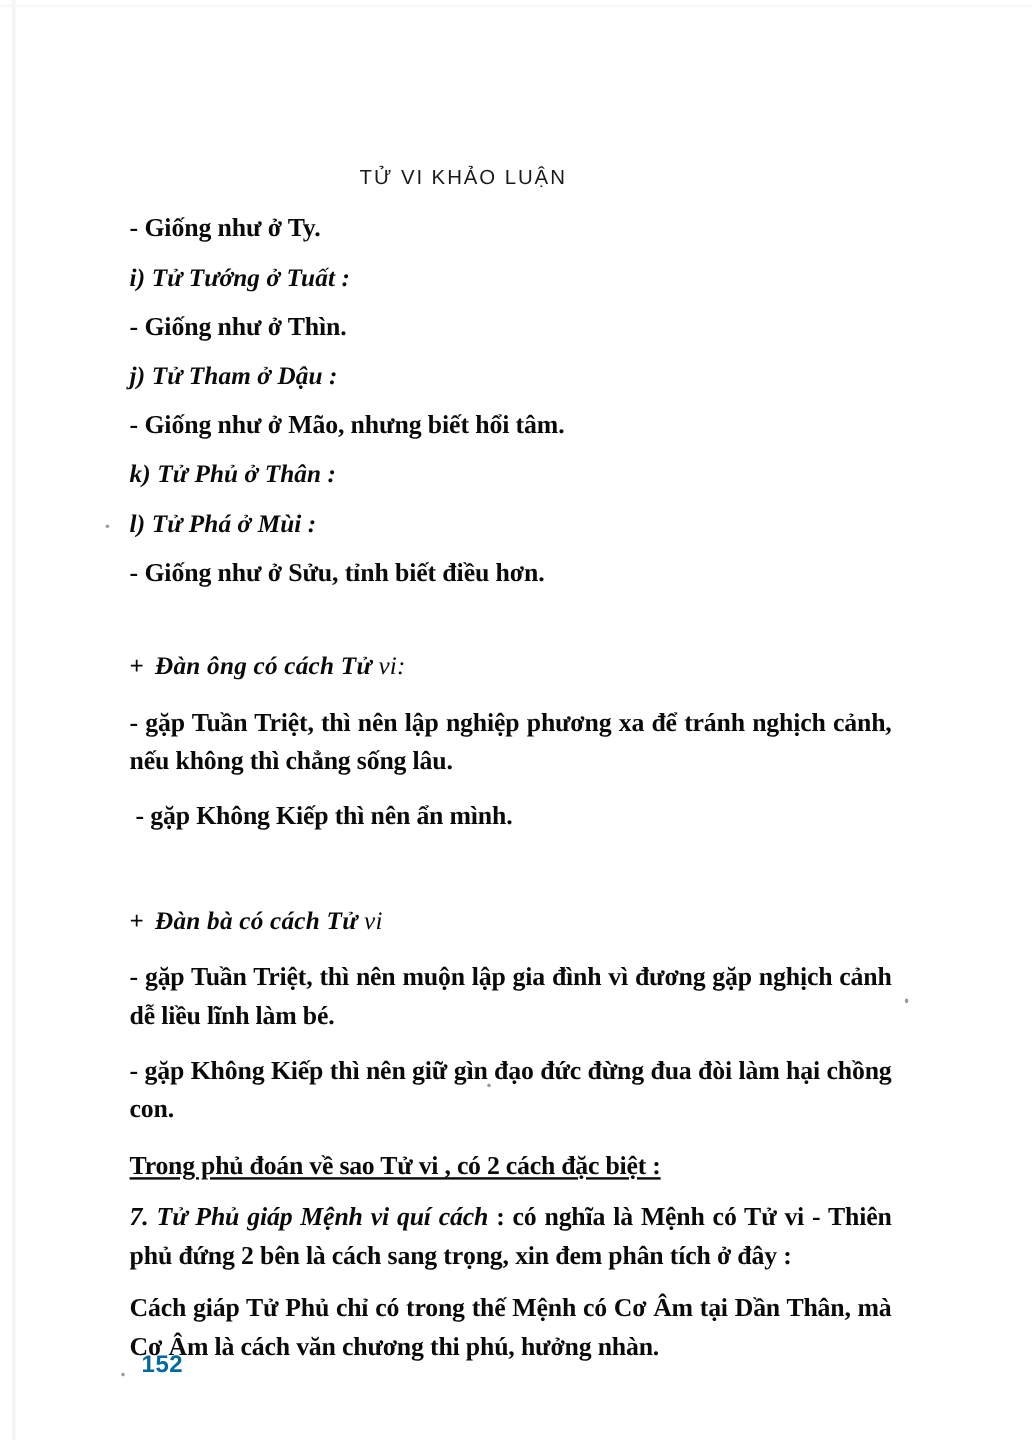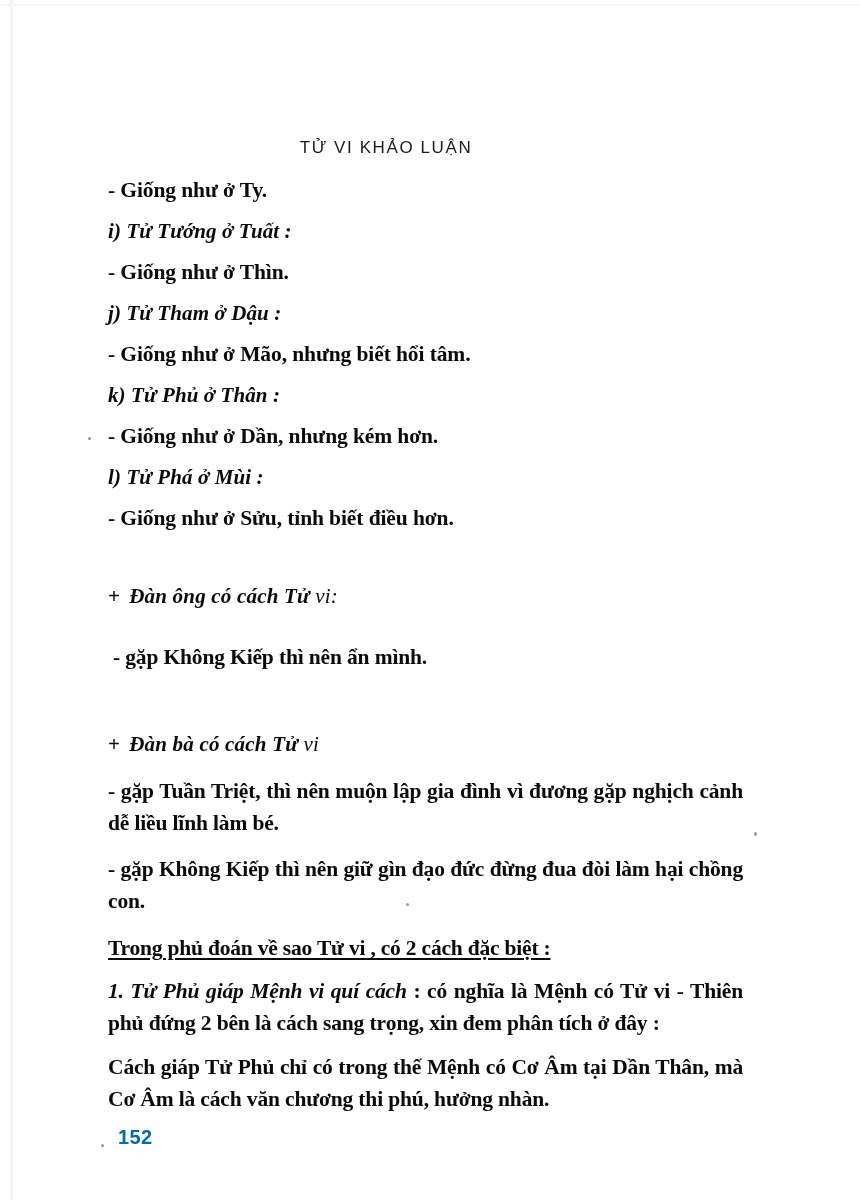--- a/index.html
+++ b/index.html
@@ -146,32 +146,32 @@
   <div class="running-head">TỬ VI KHẢO LUẬN</div>
 
   <div class="column">
 
     <div class="line">- Giống như ở Ty.</div>
     <div class="line it">i) Tử Tướng ở Tuất :</div>
     <div class="line">- Giống như ở Thìn.</div>
     <div class="line it">j) Tử Tham ở Dậu :</div>
     <div class="line">- Giống như ở Mão, nhưng biết hổi tâm.</div>
     <div class="line it">k) Tử Phủ ở Thân :</div>
-    <div class="line">- Giống như ở Dần, nhưng kém hơn.</div>
     <div class="line it">l) Tử Phá ở Mùi :</div>
     <div class="line">- Giống như ở Sửu, tỉnh biết điều hơn.</div>
 
     <div class="gap-lg"></div>
 
     <div class="heading-it">
       <span class="plus">+</span><span>Đàn ông có cách Tử</span><span> </span><span class="tail">vi:</span>
     </div>
 
     <div class="gap-sm"></div>
 
+    <p class="para">-   gặp Tuần Triệt, thì nên lập nghiệp phương xa để tránh nghịch cảnh, nếu không thì chẳng sống lâu.</p>
 
     <div class="gap-sm"></div>
 
     <p class="para nojust" style="margin-left:5px;">- gặp Không Kiếp thì nên ẩn mình.</p>
 
     <div class="gap-sm"></div>
 
 
     <div class="gap-lg"></div>
 
@@ -186,21 +186,21 @@
     <div class="gap-sm"></div>
 
     <p class="para">- gặp Không Kiếp thì nên giữ gìn đạo đức đừng đua đòi làm hại chồng con.</p>
 
     <div class="gap-sm"></div>
 
     <div class="underlined">Trong phủ đoán về sao Tử vi , có 2 cách đặc biệt :</div>
 
     <div style="height:10px;"></div>
 
-    <p class="para"><span class="num-it">1. Tử Phủ giáp Mệnh vi quí cách</span><span> : có nghĩa là Mệnh có Tử vi - Thiên phủ đứng 2 bên là cách sang trọng, xin đem phân tích ở đây :</span></p>
+    <p class="para"><span class="num-it">7. Tử Phủ giáp Mệnh vi quí cách</span><span> : có nghĩa là Mệnh có Tử vi - Thiên phủ đứng 2 bên là cách sang trọng, xin đem phân tích ở đây :</span></p>
 
     <div style="height:12px;"></div>
 
     <p class="para">Cách giáp Tử Phủ chỉ có trong thế Mệnh có Cơ Âm tại Dần Thân, mà Cơ  Âm là cách văn chương thi phú, hưởng nhàn.</p>
 
   </div>
 
   <div class="folio">152</div>
 
 </div>

